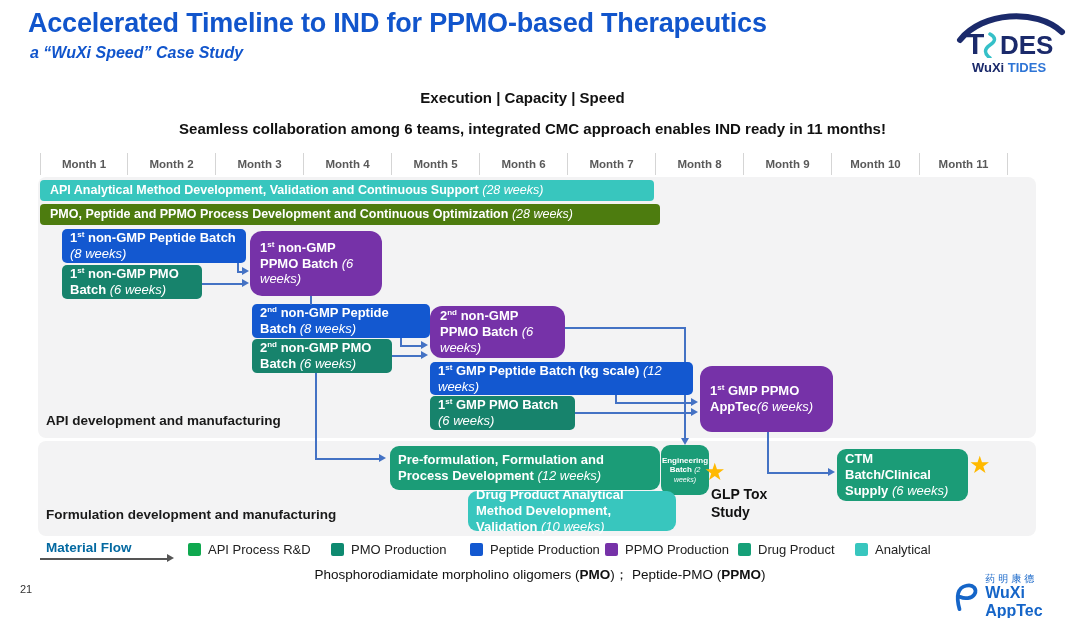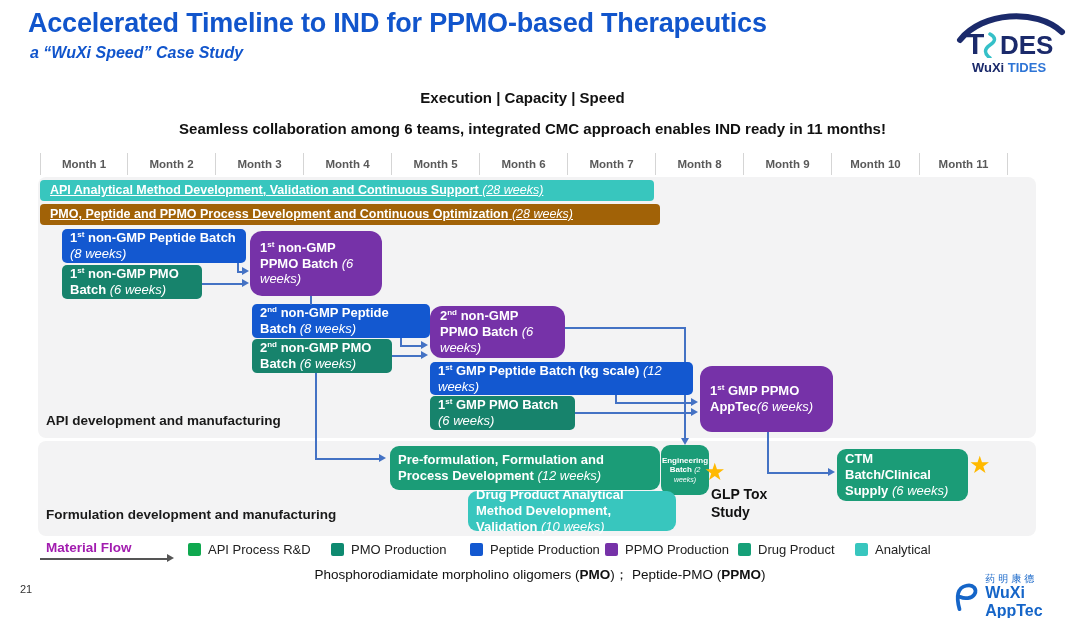--- a/index.html
+++ b/index.html
@@ -12,38 +12,38 @@
   .mcell{position:absolute;top:153px;width:88px;height:22px;line-height:22px;text-align:center;
          font-size:11.5px;font-weight:bold;color:#595959;border-right:1px solid #D5D5D5;box-sizing:border-box;}
   .mcell.first{border-left:1px solid #D5D5D5;}
   .panel{position:absolute;left:38px;width:998px;background:#F3F3F4;border-radius:8px;}
   .bar{position:absolute;display:flex;align-items:center;color:#fff;box-sizing:border-box;
        border-radius:5px;padding:2px 8px;font-size:13px;line-height:1.22;}
   .bar .t{display:block;}
   .bar b{font-weight:bold;}
   .bar i{font-weight:normal;font-style:italic;}
   .bar sup{font-size:8px;line-height:0;}
-  .rowbar{white-space:nowrap;font-size:12.5px;border-radius:4px;padding:9px 10px;text-decoration:underline;}
+  .rowbar{white-space:nowrap;font-size:12.5px;border-radius:4px;padding:9px 10px;}
   .blue{background:#1358D0;}
   .dgreen{background:#17836C;}
-  .ggreen{background:#a16207;}
+  .ggreen{background:#4d7c0f;}
   .lteal{background:#38C6BE;}
   .purple{background:#7632A8;border-radius:12px;padding:4px 10px;}
   .sgreen{background:#1B9C77;border-radius:9px;}
   .bar.rteal{border-radius:9px;}
   .bar.eng{font-size:8px;padding:2px 3px;text-align:center;line-height:1.2;justify-content:center;}
   .bar.eng i{font-size:7px;}
   .slabel{position:absolute;font-weight:bold;font-size:13.5px;color:#1a1a1a;}
   .vl{position:absolute;width:2px;background:#4472C4;}
   .hl{position:absolute;height:2px;background:#4472C4;}
   .ar{position:absolute;width:0;height:0;border-top:4px solid transparent;border-bottom:4px solid transparent;border-left:7px solid #4472C4;}
   .ad{position:absolute;width:0;height:0;border-left:4px solid transparent;border-right:4px solid transparent;border-top:7px solid #4472C4;}
   .star{position:absolute;color:#FFB900;font-size:24px;line-height:24px;}
   .glp{position:absolute;font-weight:bold;font-size:14px;line-height:1.25;color:#111;}
-  .mflow{position:absolute;left:46px;top:540px;font-weight:bold;font-size:13.5px;color:#a21caf;}
+  .mflow{position:absolute;left:46px;top:540px;font-weight:bold;font-size:13.5px;color:#0369a1;}
   .mline{position:absolute;left:40px;top:558px;width:128px;height:2px;background:#555;}
   .mhead{position:absolute;left:167px;top:554px;width:0;height:0;border-top:4px solid transparent;border-bottom:4px solid transparent;border-left:7px solid #555;}
   .lg{position:absolute;top:542px;display:flex;align-items:center;gap:7px;font-size:13px;color:#222;}
   .sq{width:13px;height:13px;border-radius:2px;display:inline-block;}
   .c-api{background:#0FA84F;} .c-pmo{background:#0E8A70;} .c-pep{background:#1358D0;}
   .c-ppmo{background:#7632A8;} .c-dp{background:#16A078;} .c-ana{background:#38C6BE;}
   .footnote{position:absolute;left:0;top:566px;width:1080px;text-align:center;font-size:13.5px;}
   .pagenum{position:absolute;left:20px;top:583px;font-size:11px;color:#333;}
   .tides{position:absolute;left:950px;top:6px;width:118px;text-align:center;}
   .tides .line2{font-size:13px;font-weight:bold;margin-top:-2px;}

